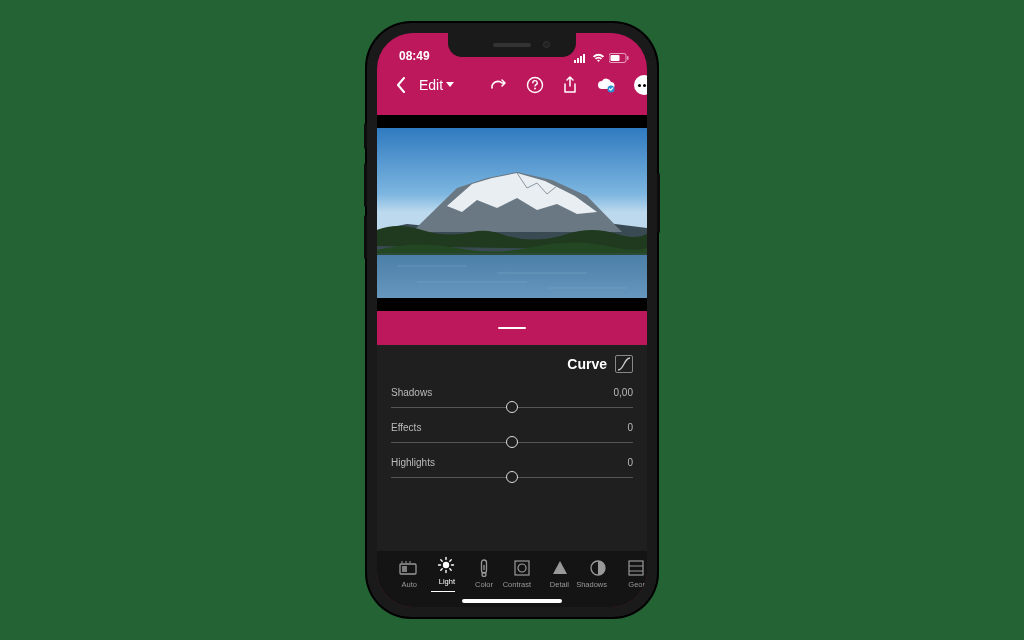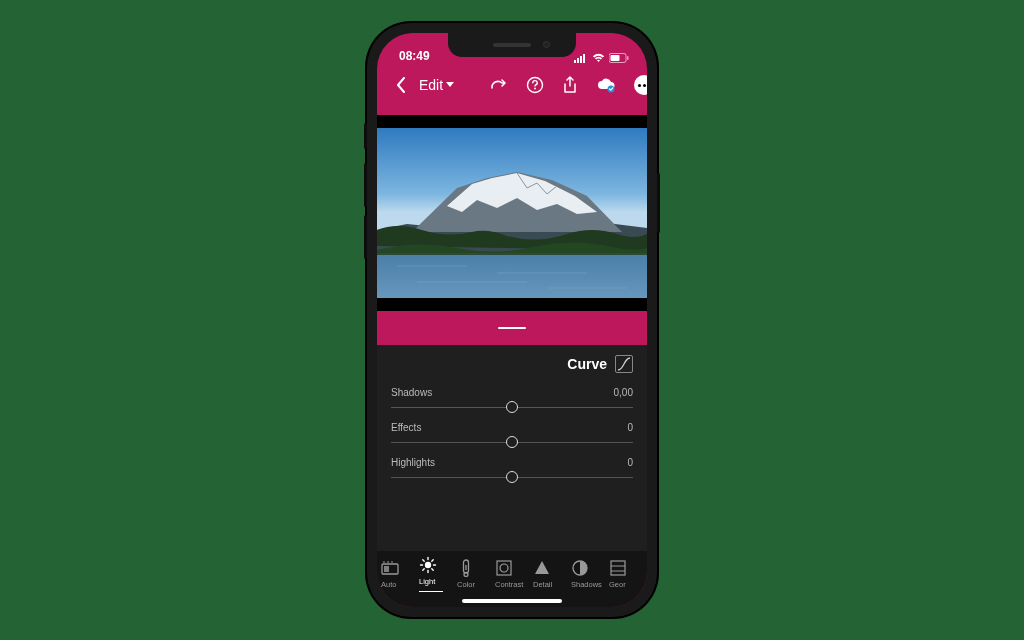--- a/index.html
+++ b/index.html
@@ -154,21 +154,21 @@
     display:flex;
     align-items:center;
     padding: 0 4px 10px 4px;
     gap:2px;
     overflow:hidden;
   }
   .tab {
     flex: 0 0 36px;
     display:flex;
     flex-direction:column;
-    align-items:flex-start;
+    align-items:flex-end;
     gap:3px;
     font-size:7.5px;
     color:#999;
   }
   .tab.active { color:#fff; }
   .tab.active .underline { width:24px; height:1.5px; background:#fff; margin-top:2px;}
   .tab .ic { width:18px; height:18px; display:flex; align-items:center; justify-content:center;}
 
   .home-indicator {
     position:absolute;

